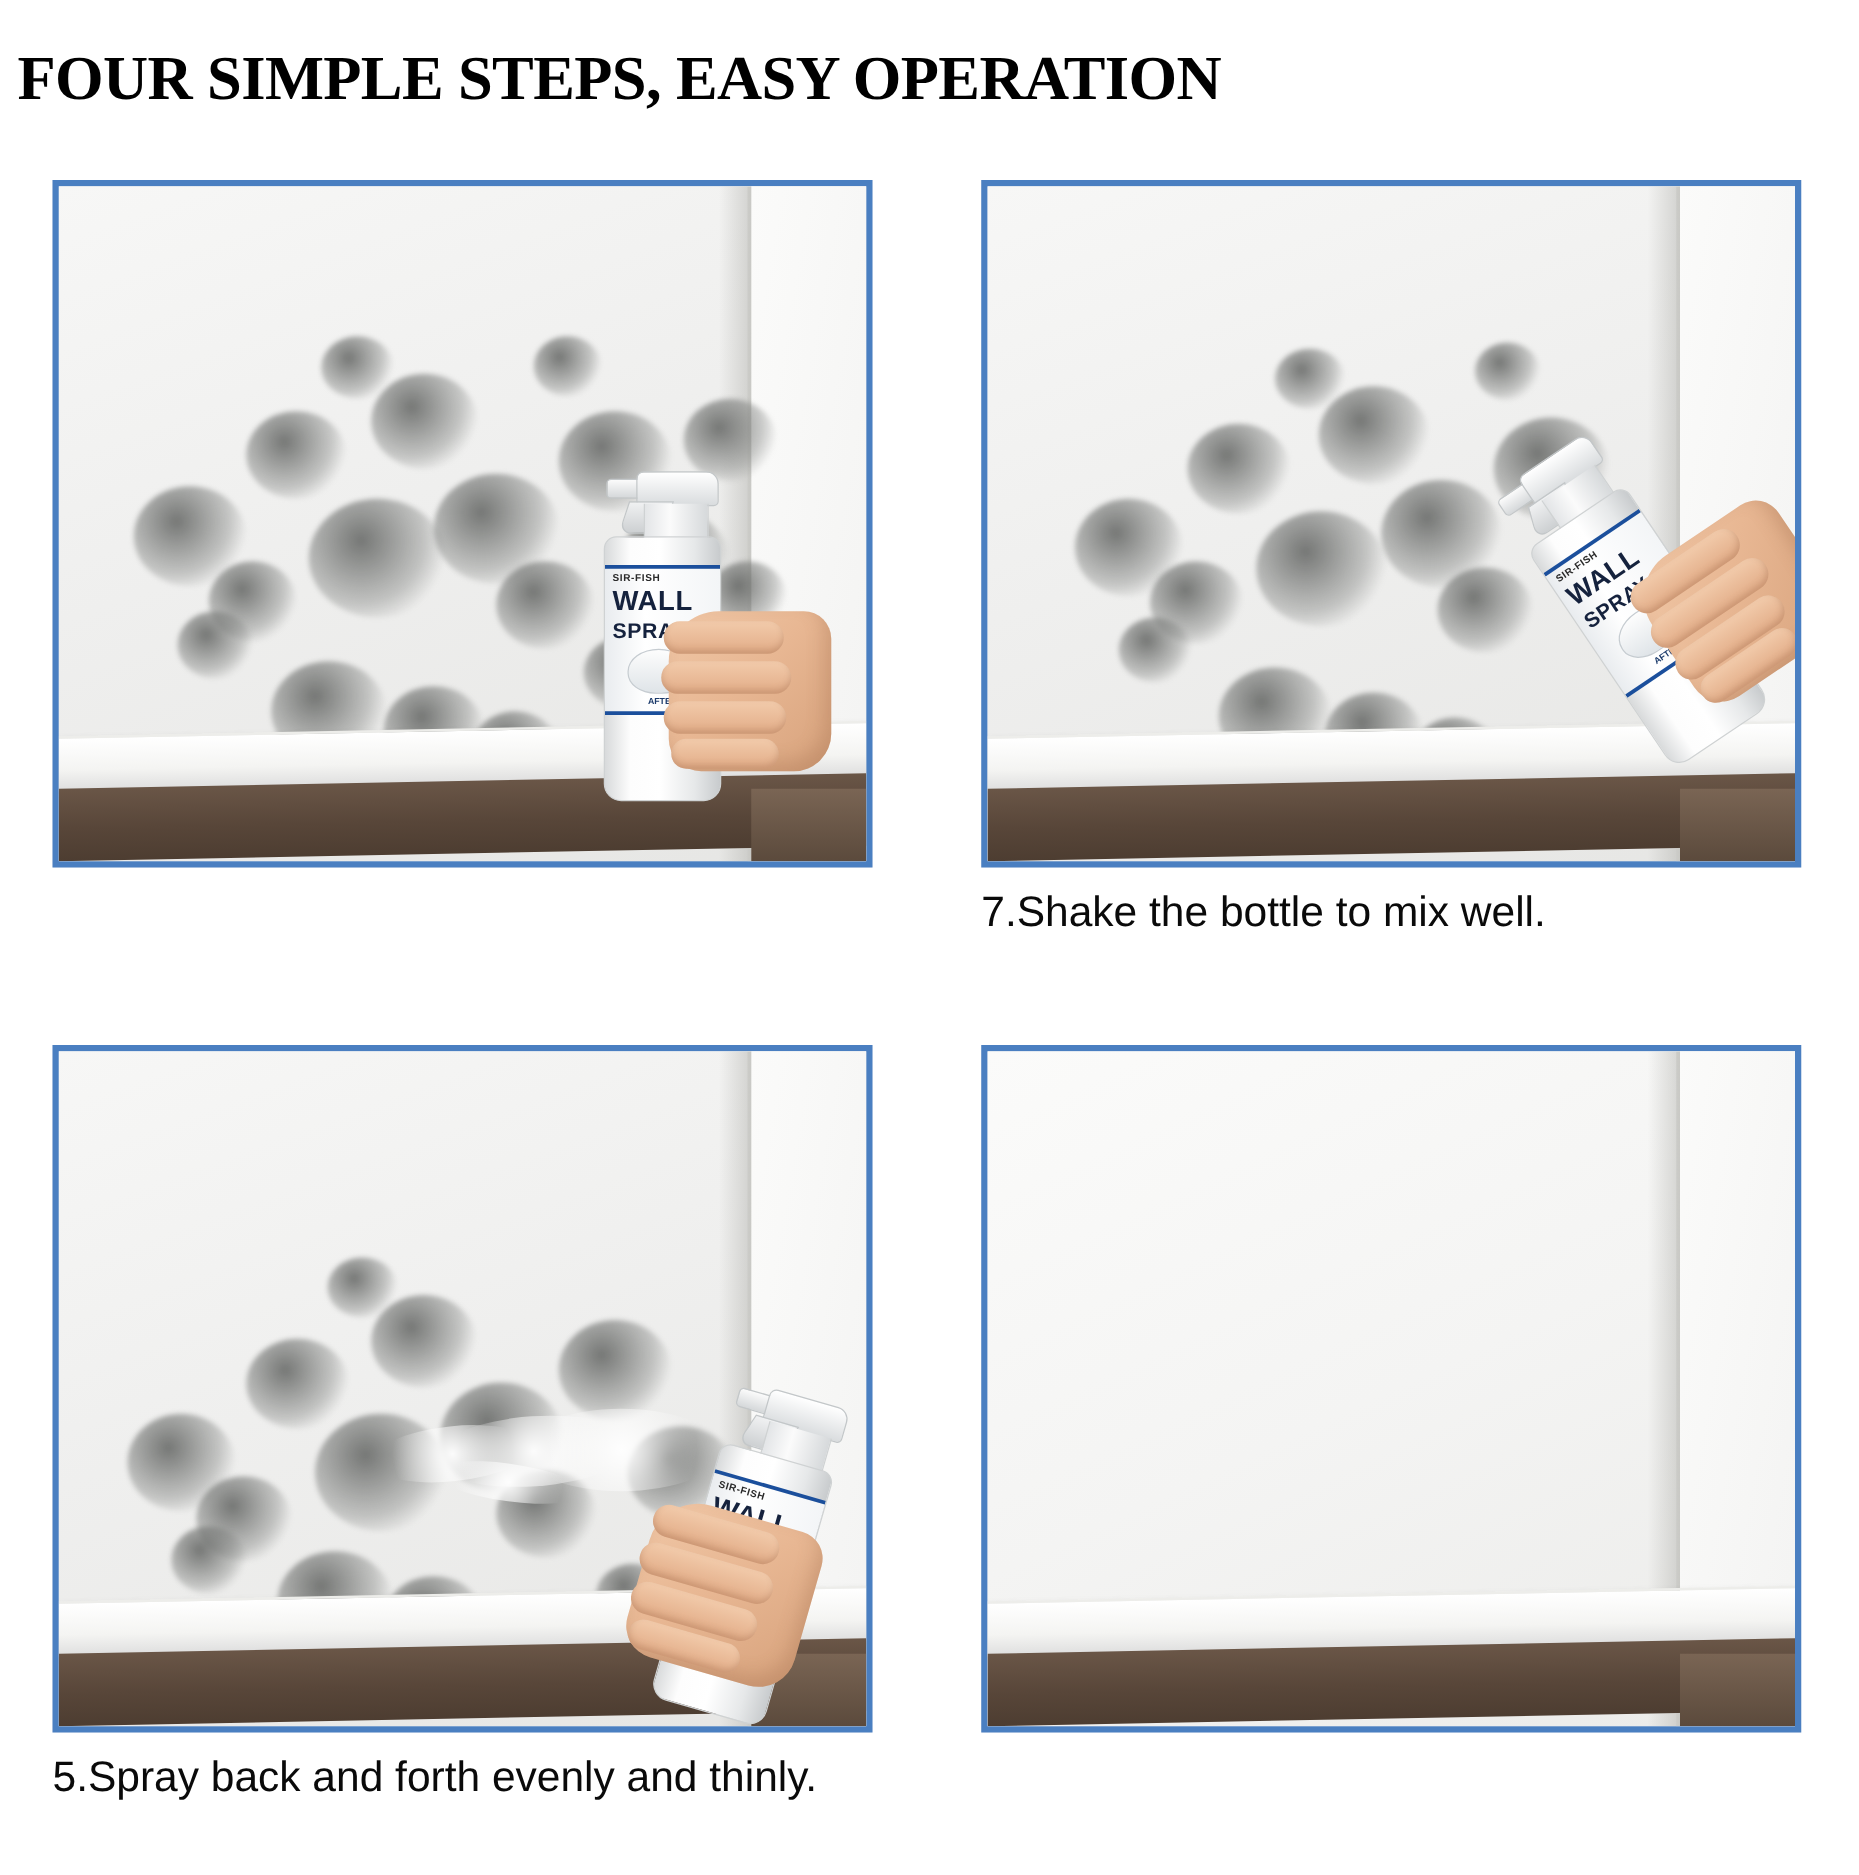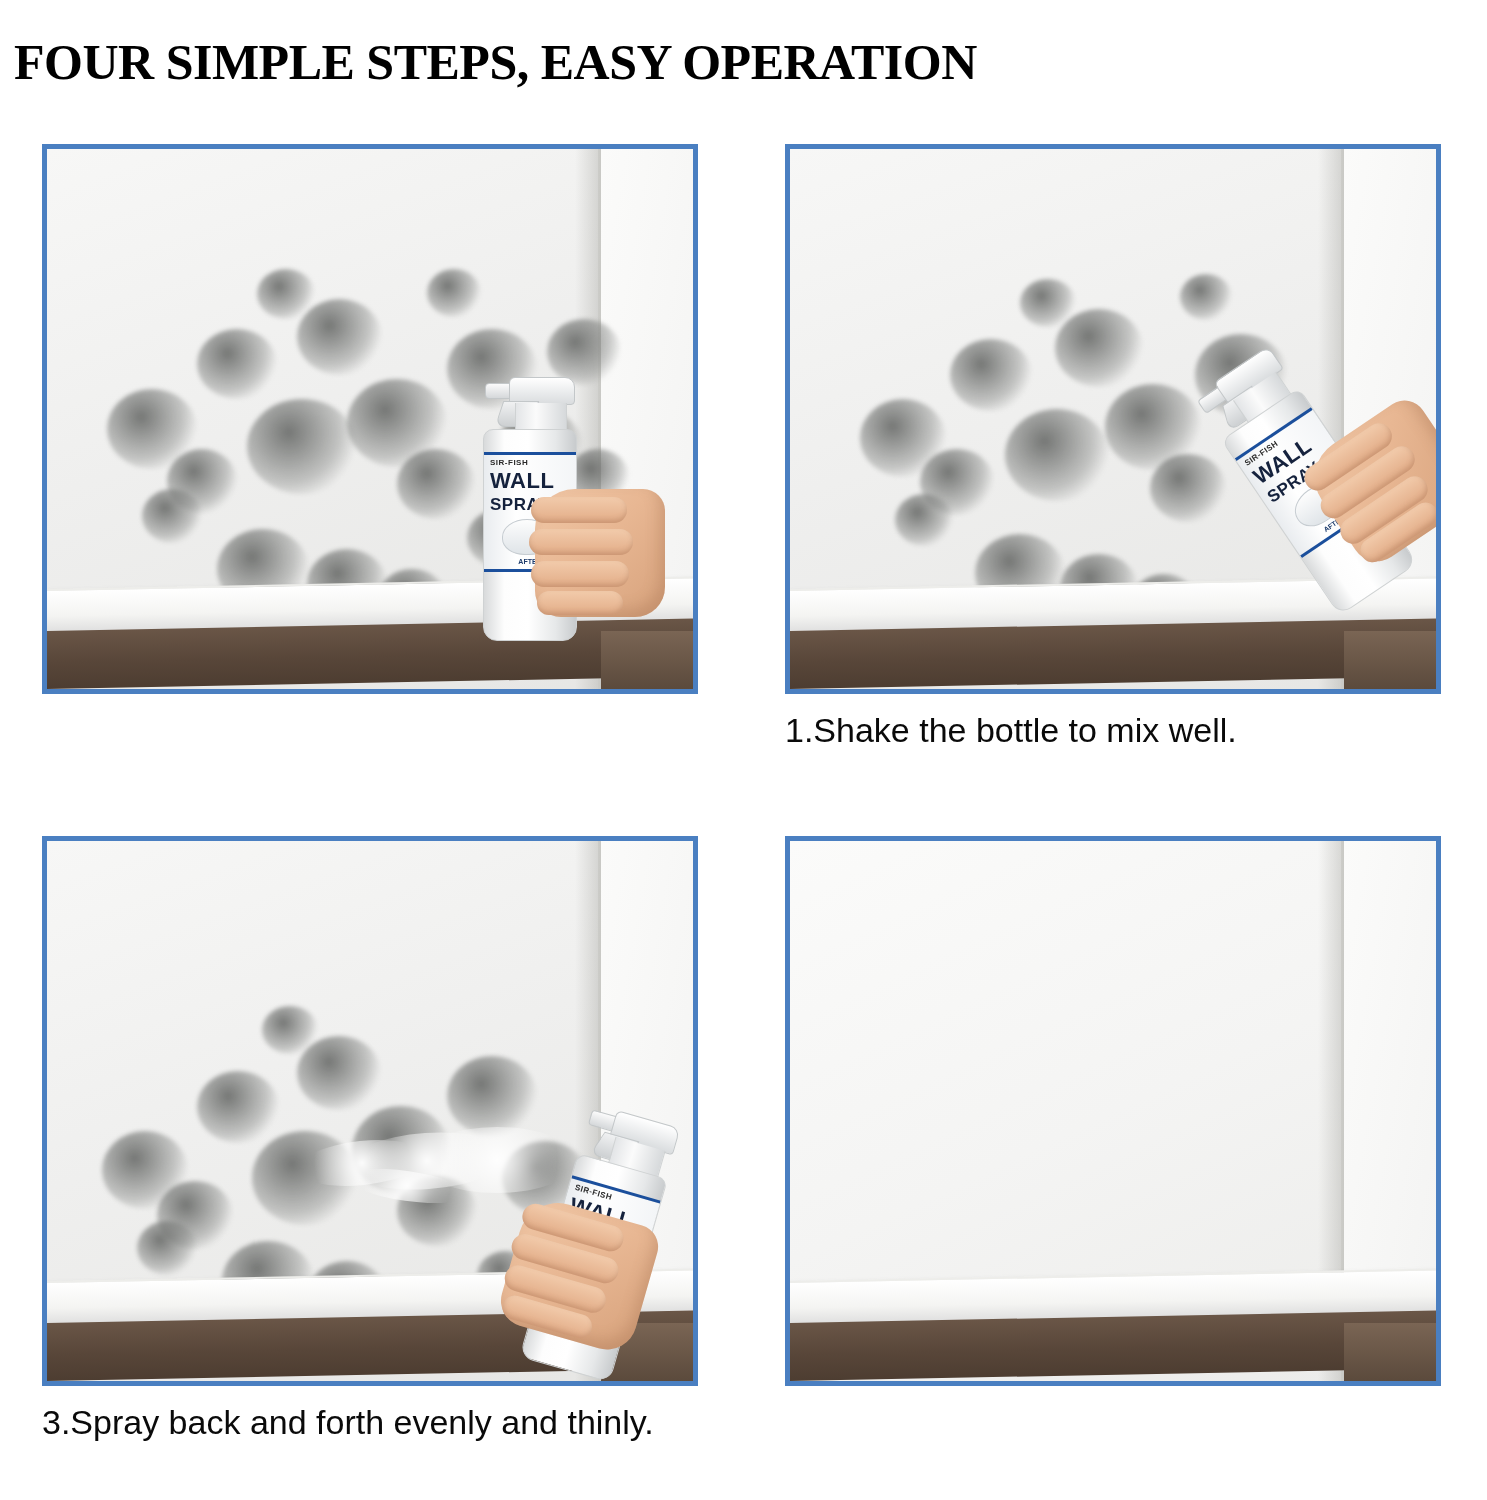--- a/index.html
+++ b/index.html
@@ -387,21 +387,21 @@
               <div class="label-foot">AFTER</div>
             </div>
           </div>
           <div class="hand" style="left:50px; top:118px; width:134px; height:126px;"></div>
           <div class="finger" style="left:46px; top:124px; width:100px; height:26px;"></div>
           <div class="finger" style="left:44px; top:156px; width:108px; height:26px;"></div>
           <div class="finger" style="left:46px; top:188px; width:100px; height:26px;"></div>
           <div class="finger" style="left:52px; top:216px; width:88px; height:24px;"></div>
         </div>
       </div>
-      <div class="caption">1.Shake the bottle to mix well.</div>
+      <div class="caption">7.Shake the bottle to mix well.</div>
     </div>
 
     <div class="step step-3">
       <div class="photo">
         <div class="wall"></div>
         <div class="wall-right"></div>
         <div class="corner-shade"></div>
 
         <div class="mold" style="left:55px;  top:290px; width:86px;  height:78px;"></div>
         <div class="mold" style="left:110px; top:340px; width:76px;  height:68px;"></div>
@@ -447,21 +447,21 @@
               <div class="label-foot">AFTER</div>
             </div>
           </div>
           <div class="hand" style="left:-34px; top:104px; width:138px; height:130px;"></div>
           <div class="finger" style="left:-36px; top:112px; width:104px; height:26px;"></div>
           <div class="finger" style="left:-38px; top:144px; width:110px; height:26px;"></div>
           <div class="finger" style="left:-36px; top:176px; width:104px; height:26px;"></div>
           <div class="finger" style="left:-30px; top:206px; width:92px; height:24px;"></div>
         </div>
       </div>
-      <div class="caption">3.Spray back and forth evenly and thinly.</div>
+      <div class="caption">5.Spray back and forth evenly and thinly.</div>
     </div>
 
     <div class="step step-4">
       <div class="photo">
         <div class="clean-wall"></div>
         <div class="wall-right"></div>
         <div class="corner-shade"></div>
         <div class="baseboard slant"></div>
         <div class="floor slant"></div>
         <div class="floor-right"></div>

